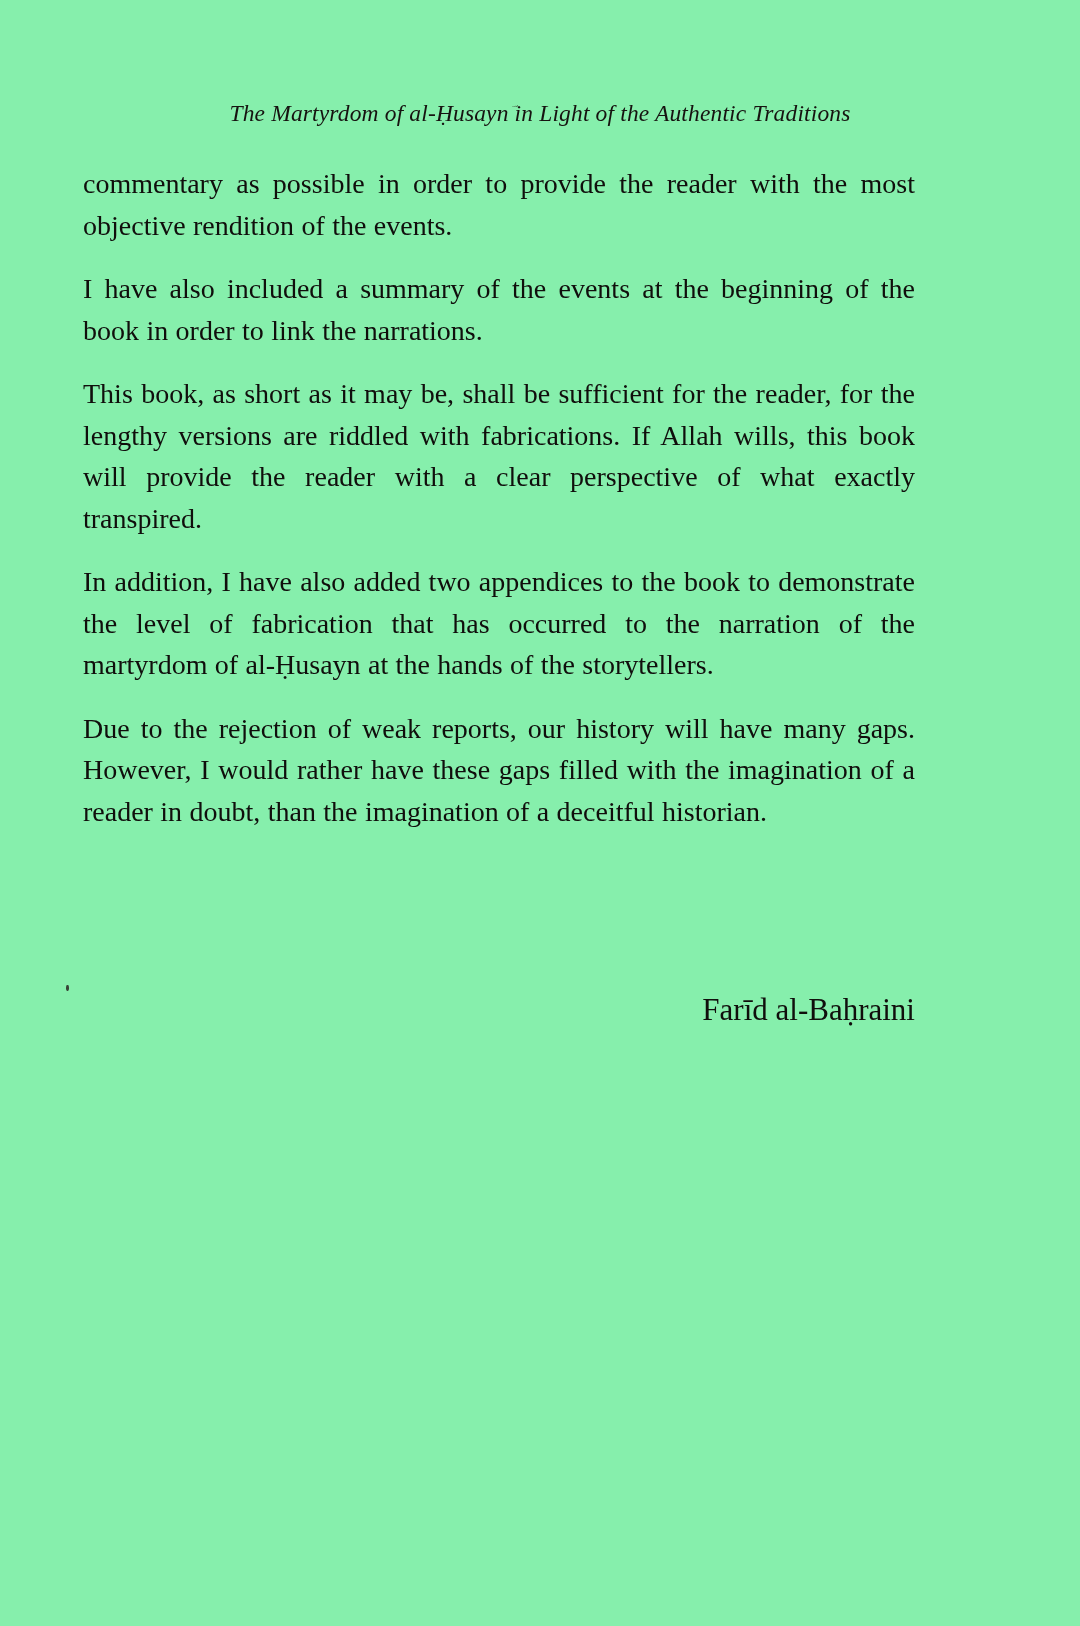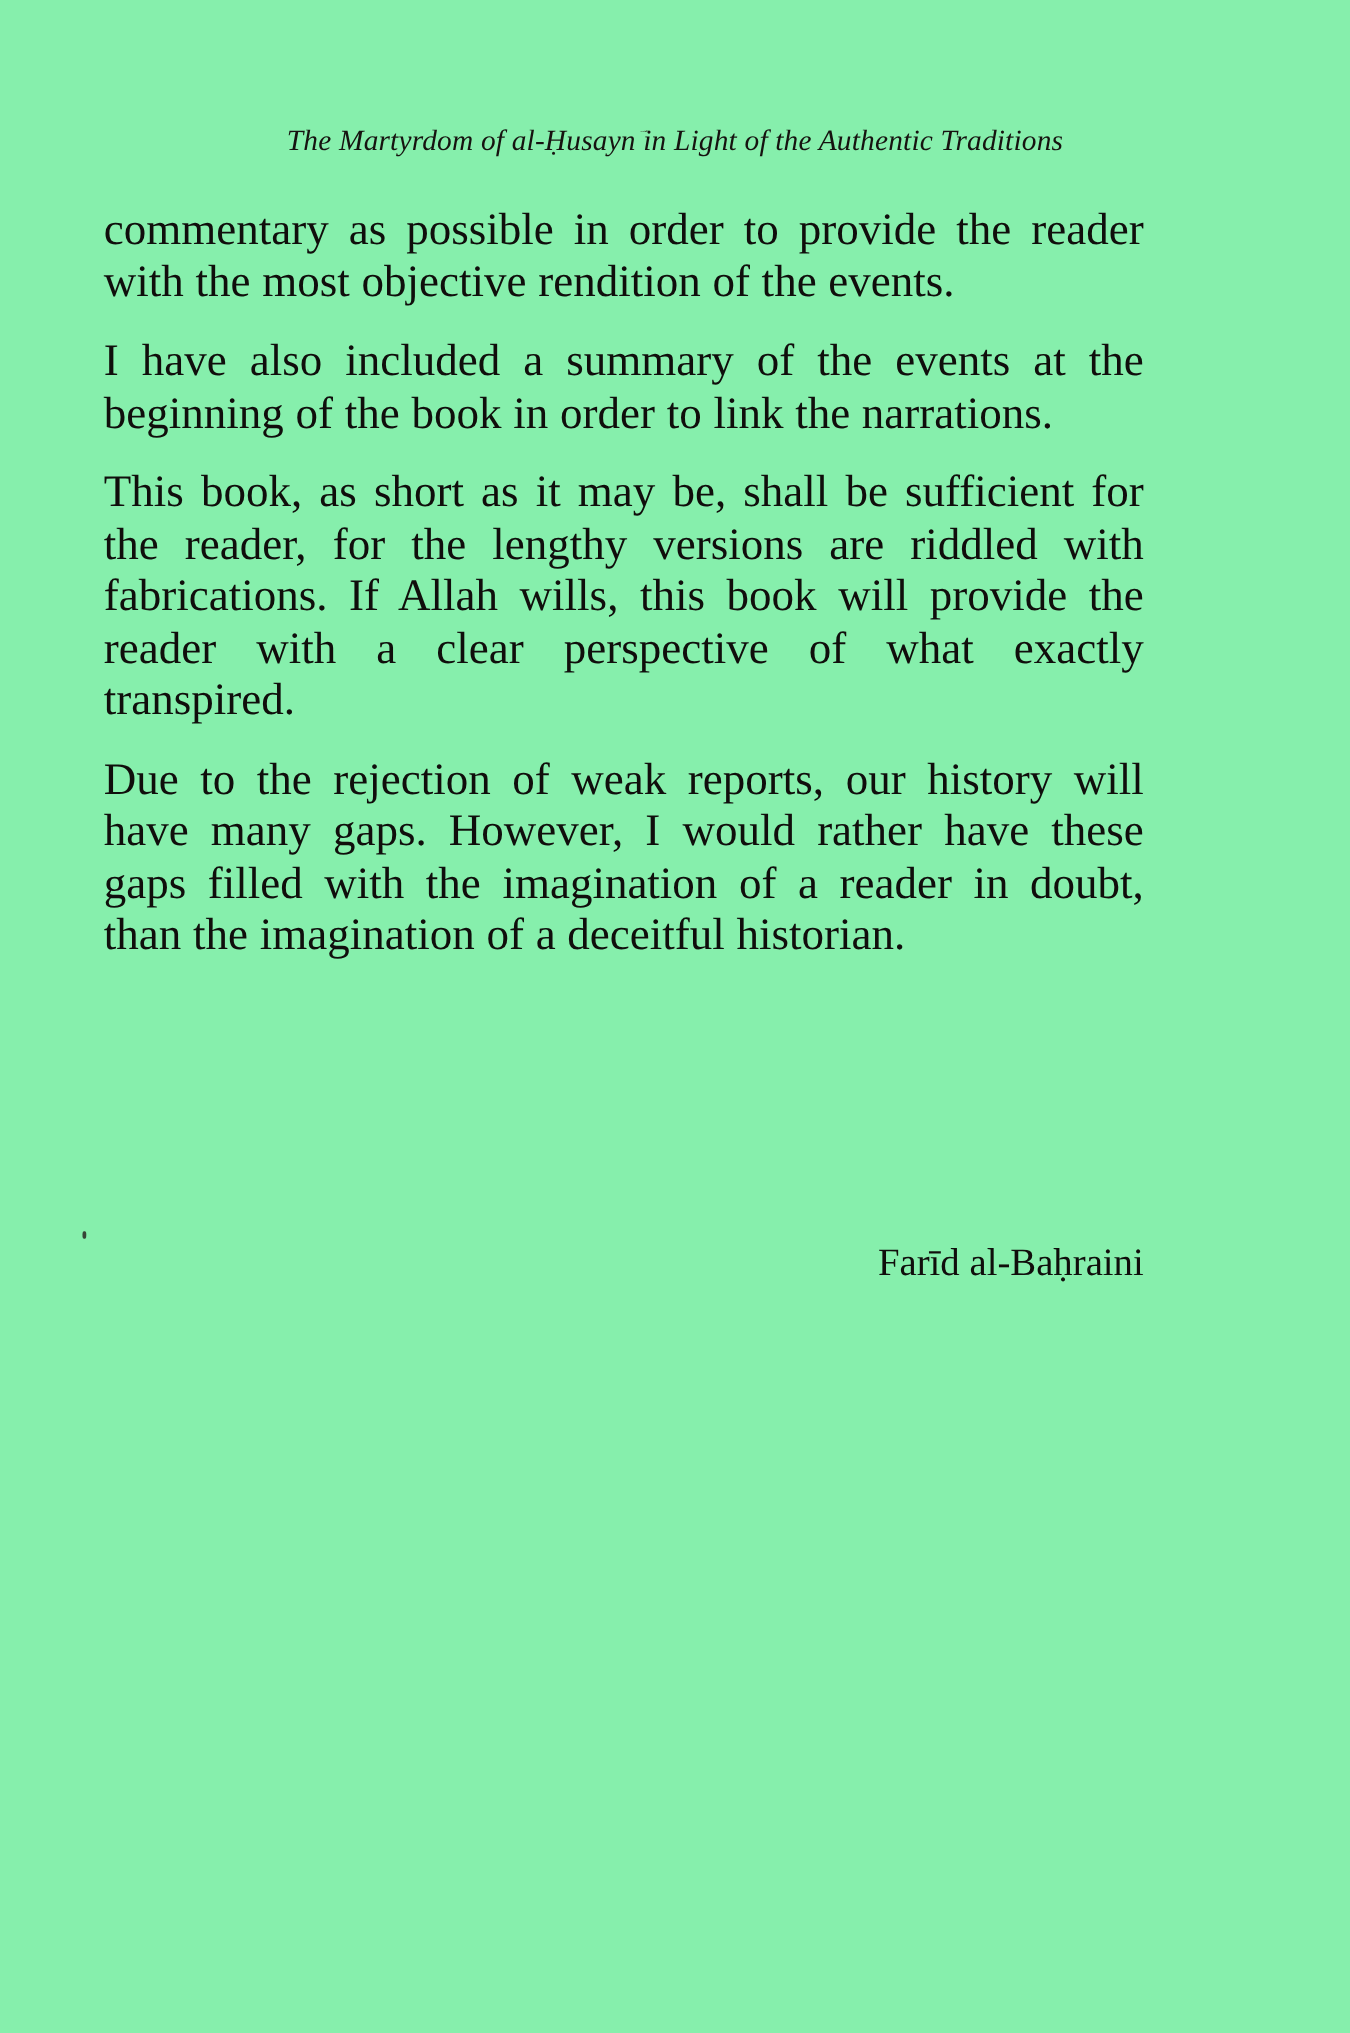--- a/index.html
+++ b/index.html
@@ -44,21 +44,21 @@
   }
 
   
   .text-block {
     position: absolute;
     top: 163px;
     left: 83px;
     width: 832px;
   }
   .para {
-    font-size: 36px;
+    font-size: 28px;
     line-height: 41.5px;
     text-align: justify;
     text-justify: inter-word;
     margin: 0 0 22px 0;
     color: #100e0c;
     hyphens: manual;
     word-spacing: 0.4px;
   }
 
   
@@ -103,20 +103,21 @@
 <div class="page">
 
   <div class="running-head">
     <span>The Martyrdom of al-Ḥusayn</span><span class="hon">ؔ</span><span>in Light of the Authentic Traditions</span>
   </div>
 
   <div class="text-block">
     <p class="para">commentary as possible in order to provide the reader with the most objective rendition of the events.</p>
     <p class="para">I have also included a summary of the events at the beginning of the book in order to link the narrations.</p>
     <p class="para">This book, as short as it may be, shall be sufficient for the reader, for the lengthy versions are riddled with fabrications. If Allah wills, this book will provide the reader with a clear perspective of what exactly transpired.</p>
+    <p class="para">In addition, I have also added two appendices to the book to demon­strate the level of fabrication that has occurred to the narration of the martyrdom of al-Ḥusayn at the hands of the storytellers.</p>
     <p class="para">Due to the rejection of weak reports, our history will have many gaps. However, I would rather have these gaps filled with the im­agination of a reader in doubt, than the imagination of a deceitful historian.</p>
   </div>
 
   <div class="speck"></div>
 
   <div class="signature">Farīd al-Baḥraini</div>
 
   <div class="folio">13</div>
 
 </div>

